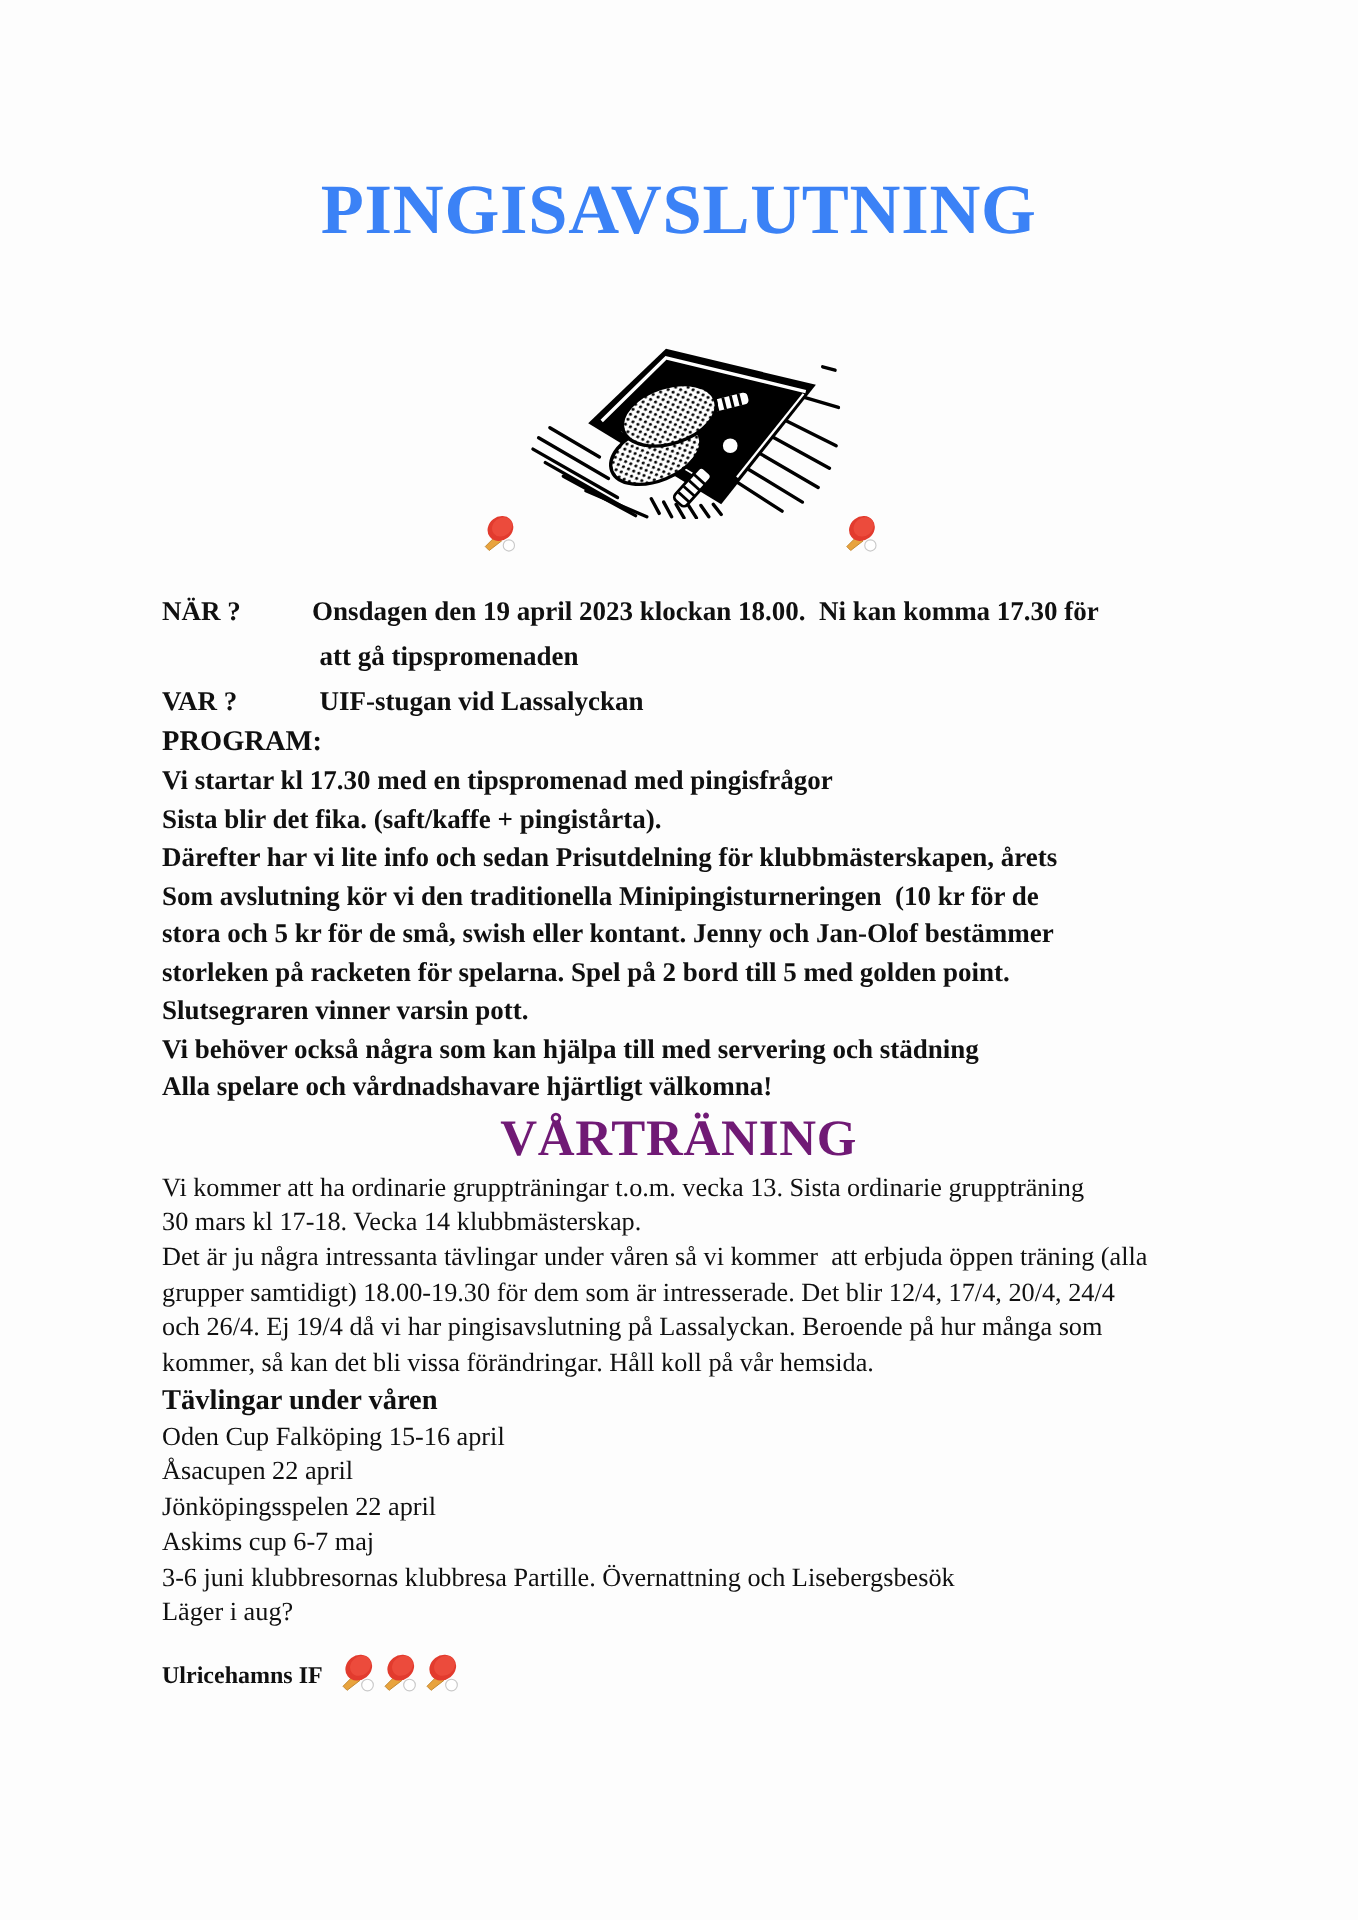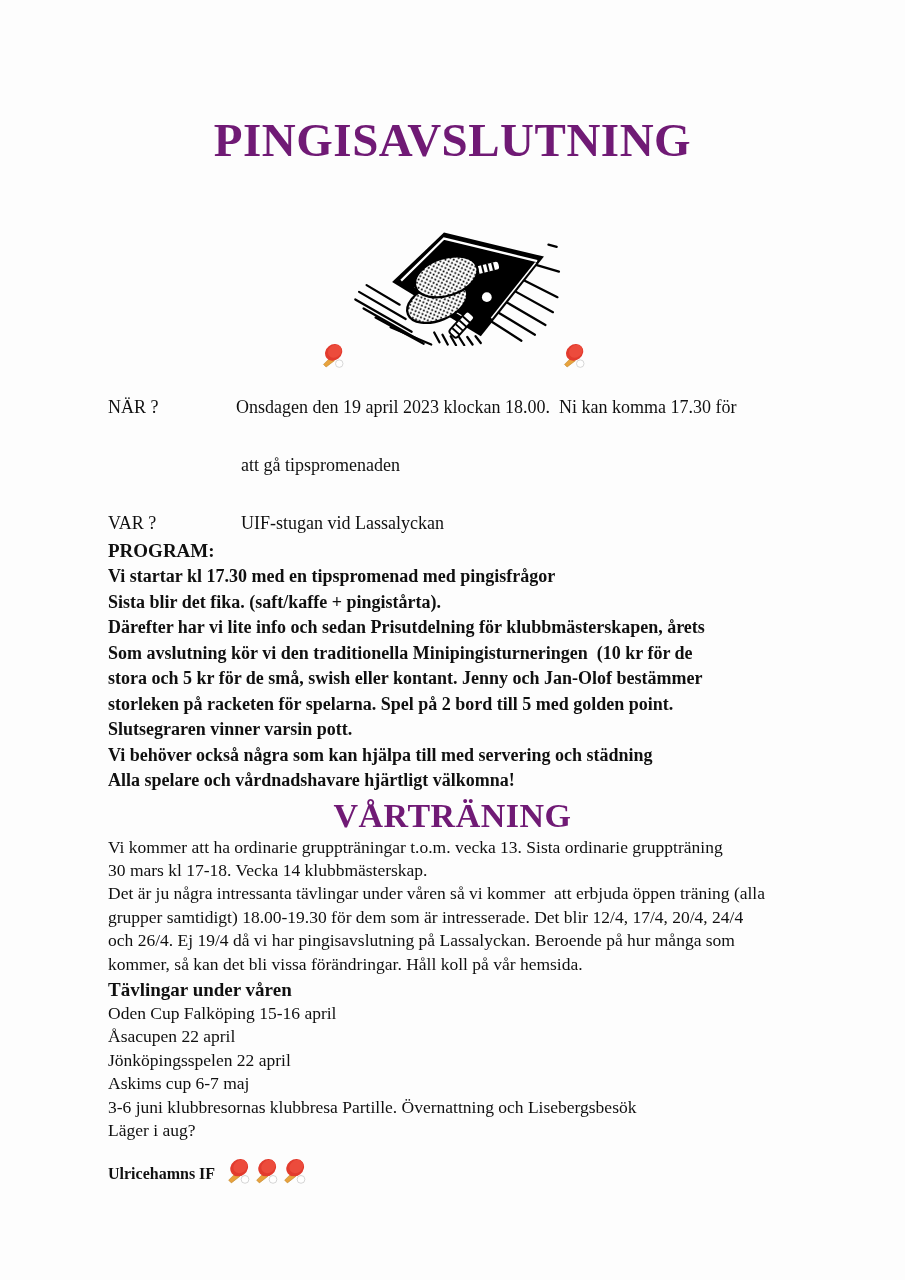--- a/index.html
+++ b/index.html
@@ -10,39 +10,39 @@
     background:#fdfdfd;
     font-family:"Liberation Serif","DejaVu Serif",serif;
     color:#101010;
     overflow:hidden;
   }
   .title{
     margin:0;padding-top:114px;
     text-align:center;
     font-size:47px;line-height:52px;
     font-weight:bold;
-    color:#701a75;
+    color:#3b82f6;
     letter-spacing:.5px;
   }
   .art-wrap{
     position:relative;
     width:272px;height:150px;
     margin:56px auto 0;
   }
   .clipart{display:block;margin:0 auto;width:218px;height:124px;}
   .emoji{position:absolute;bottom:2px;width:27px;height:27px;}
   .emoji.left{left:2px;}
   .emoji.right{right:2px;}
   .content{padding:0 40px 0 108px;}
   .ww-grid{
     margin-top:20px;
     display:grid;
     grid-template-columns:100px 1fr;
-    font-weight:normal;
-    font-size:18px;line-height:30px;gap:28px;
+    font-weight:bold;
+    font-size:18px;line-height:30px;
   }
   .ww-grid .val{white-space:pre;}
   .ww-grid .indent{margin-left:5px;}
   .program{}
   .program-heading{
     font-weight:bold;font-size:19px;line-height:26px;
   }
   .program .line{
     font-weight:bold;font-size:18px;line-height:25.5px;white-space:pre;
   }

